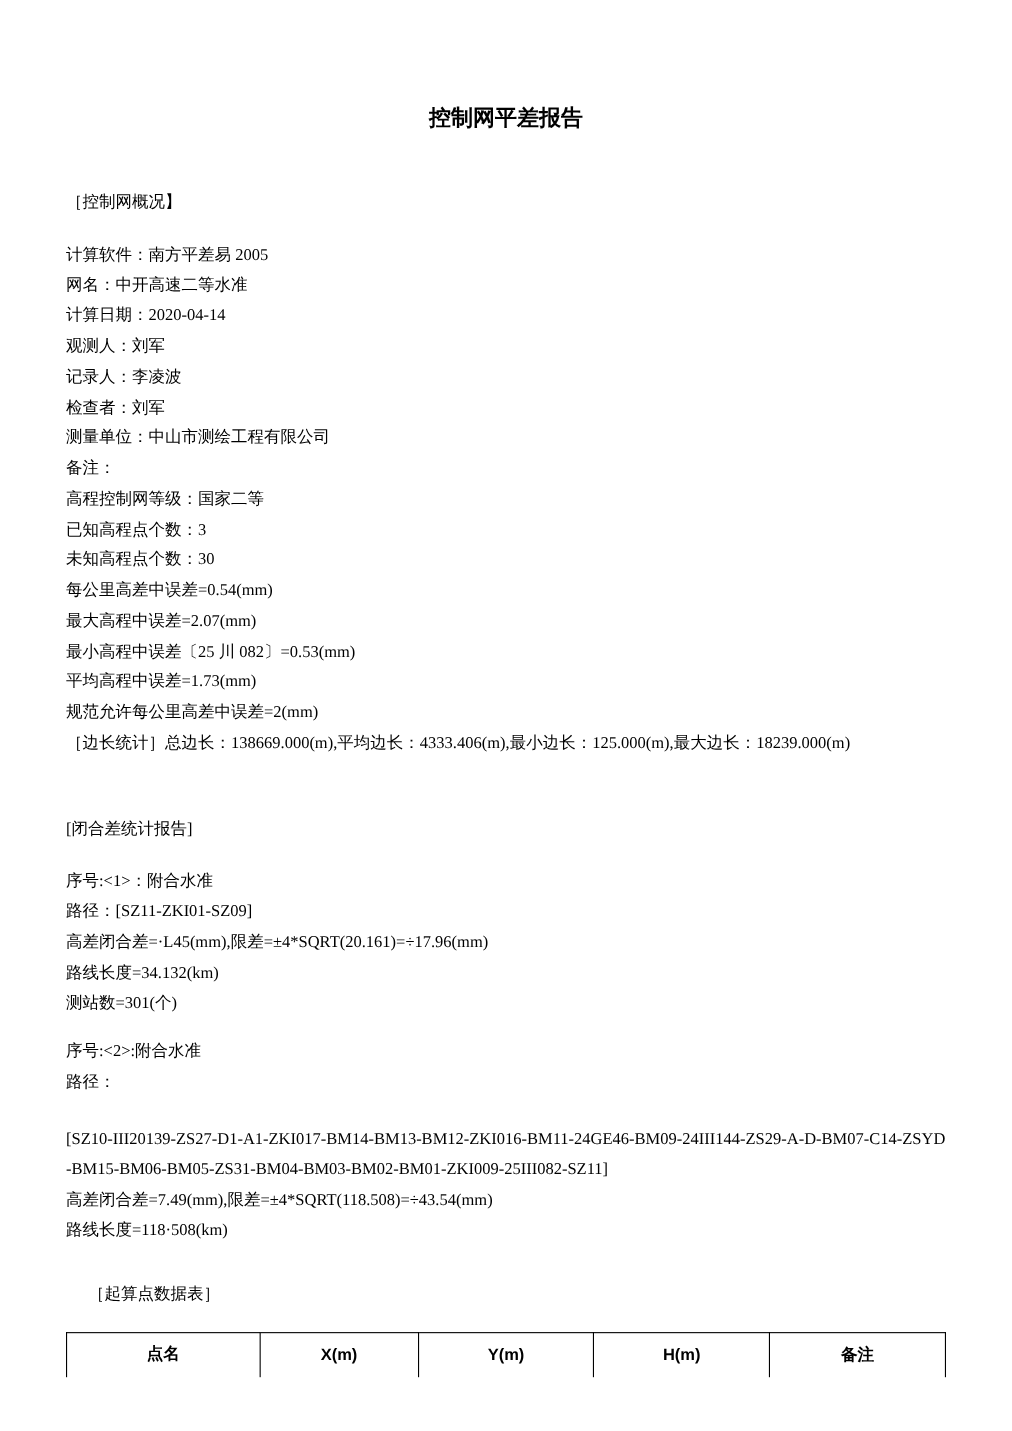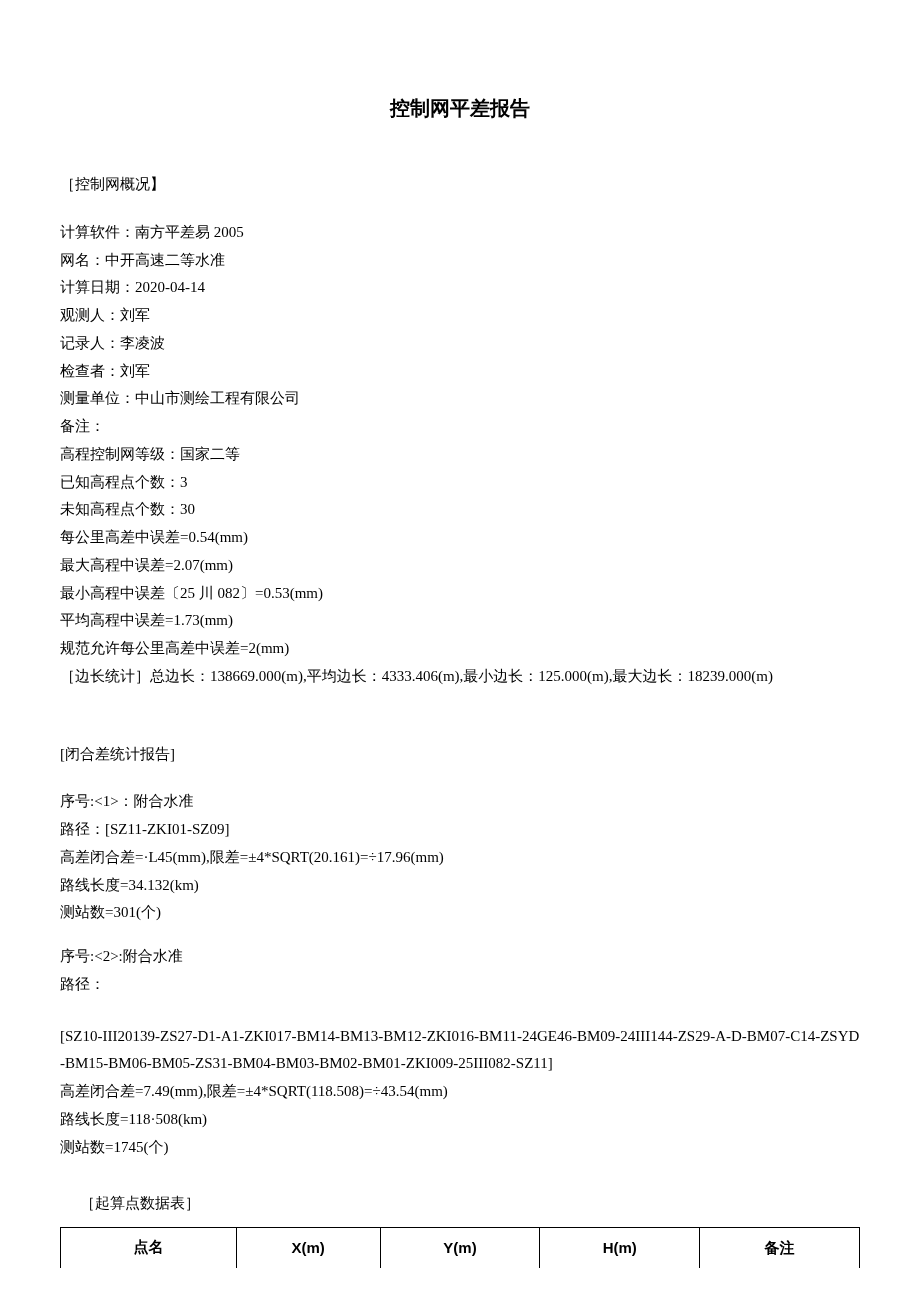--- a/index.html
+++ b/index.html
@@ -33,21 +33,21 @@
     .small-gap {
       height: 16px;
     }
     .indent {
       padding-left: 20px;
       font-family: Liberation Mono, monospace;
     }
     table {
       border-collapse: collapse;
       width: 100%;
-      margin-top: 8px;
+      margin-top: 20px;
     }
     th, td {
       border-left: 1px solid #000;
       border-right: 1px solid #000;
       border-top: 1px solid #000;
       border-bottom: none;
       padding: 6px 8px;
       text-align: center;
       font-weight: bold;
       font-size: 15px;
@@ -105,21 +105,20 @@
 </div>
 
 <div class="small-gap"></div>
 
 <div>
   <p class="info-line">序号:&lt;2&gt;:附合水准</p>
   <p class="info-line">路径：</p>
   <p class="info-line" style="word-break: break-all; margin-top: 24px;">[SZ10-III20139-ZS27-D1-A1-ZKI017-BM14-BM13-BM12-ZKI016-BM11-24GE46-BM09-24III144-ZS29-A-D-BM07-C14-ZSYD-BM15-BM06-BM05-ZS31-BM04-BM03-BM02-BM01-ZKI009-25III082-SZ11]</p>
   <p class="info-line">高差闭合差=7.49(mm),限差=±4*SQRT(118.508)=÷43.54(mm)</p>
   <p class="info-line">路线长度=118·508(km)</p>
-  <p class="info-line">测站数=1745(个)</p>
 </div>
 
 <div class="table-caption indent">［起算点数据表］</div>
 
 <table>
   <tbody>
       <tr>
     <th class="col-name">点名</th>
     <th class="col-x">X(m)</th>
     <th class="col-y">Y(m)</th>

